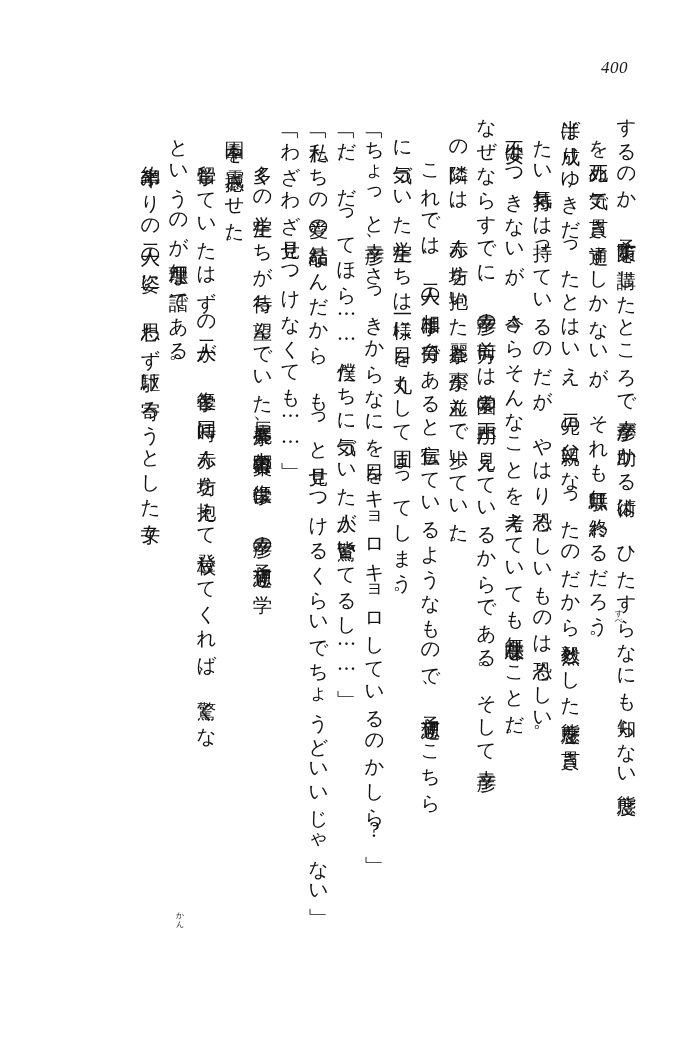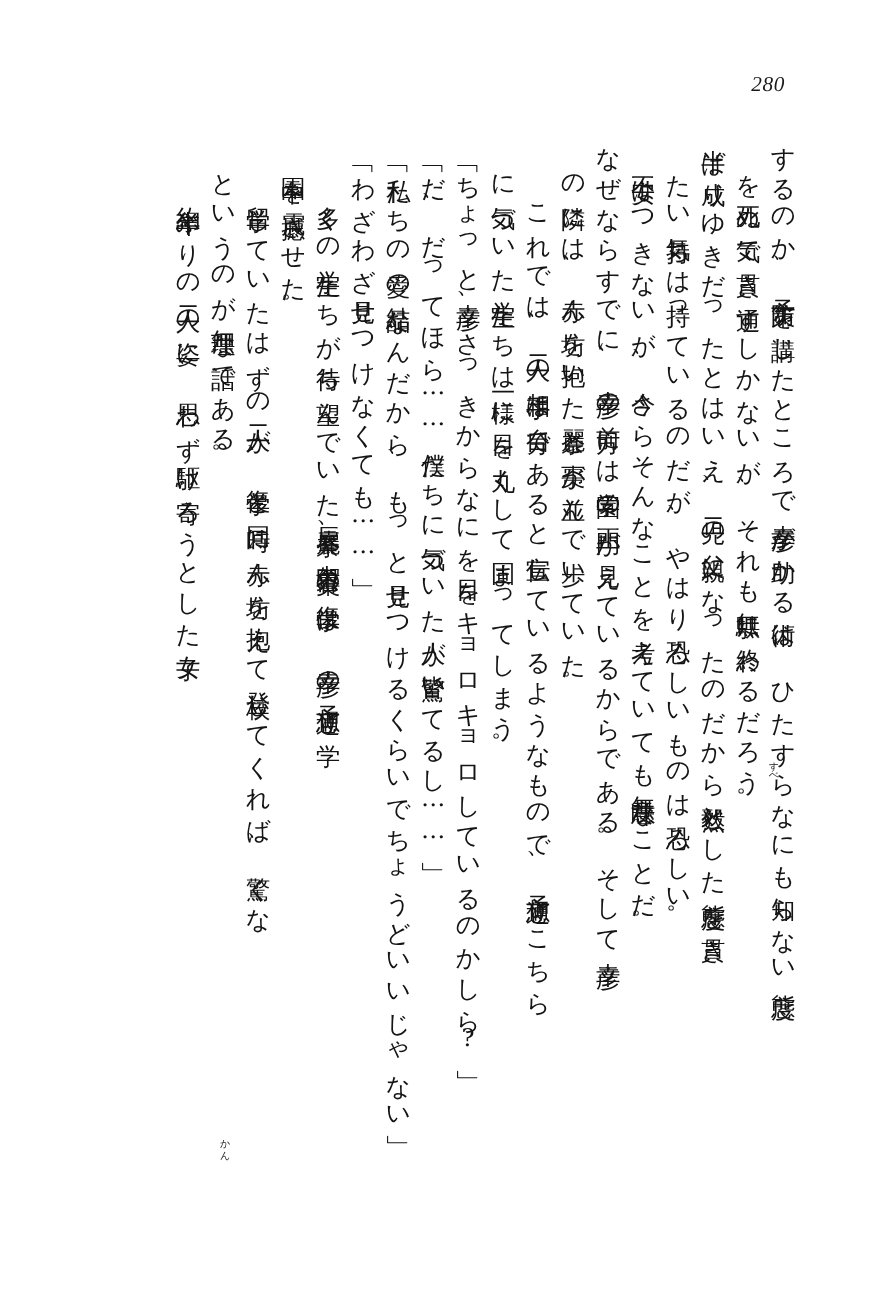--- a/index.html
+++ b/index.html
@@ -84,21 +84,21 @@
   #ruby-kan {
     top: 906px;
     left: 175px;
   }
 </style>
 </head>
 <body>
 
 <div id="page">
 
-  <div id="page-number">280</div>
+  <div id="page-number">400</div>
 
   <div id="text-block">
     <div class="col">するのか、予防策を講じたところで幸彦が助かる術は、ひたすらなにも知らない態度</div>
     <div class="col indent-1">を死ぬ気で貫き通すしかないが、それも無駄に終わるだろう。</div>
     <div class="col">半ば成りゆきだったとはいえ、二児の父親になったのだから毅然とした態度を貫き</div>
     <div class="col indent-1">たい気持ちは持っているのだが、やはり恐ろしいものは恐ろしい。</div>
     <div class="col indent-1">不安はつきないが、今さらそんなことを考えていても無意味なことだ。</div>
     <div class="col">なぜならすでに、幸彦の前方には学園の正門が見えているからである。そして幸彦</div>
     <div class="col indent-1">の隣には、赤ん坊を抱いた麗奈と棗が並んで歩いていた。</div>
     <div class="col indent-2">これでは、二人の相手は自分であると宣伝しているようなもので、予想通りこちら</div>

